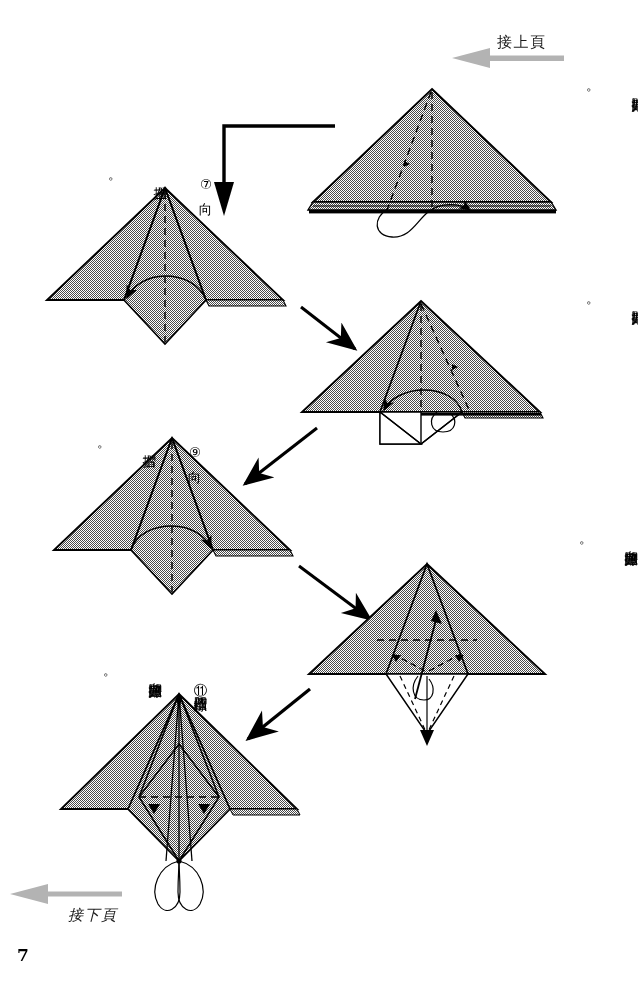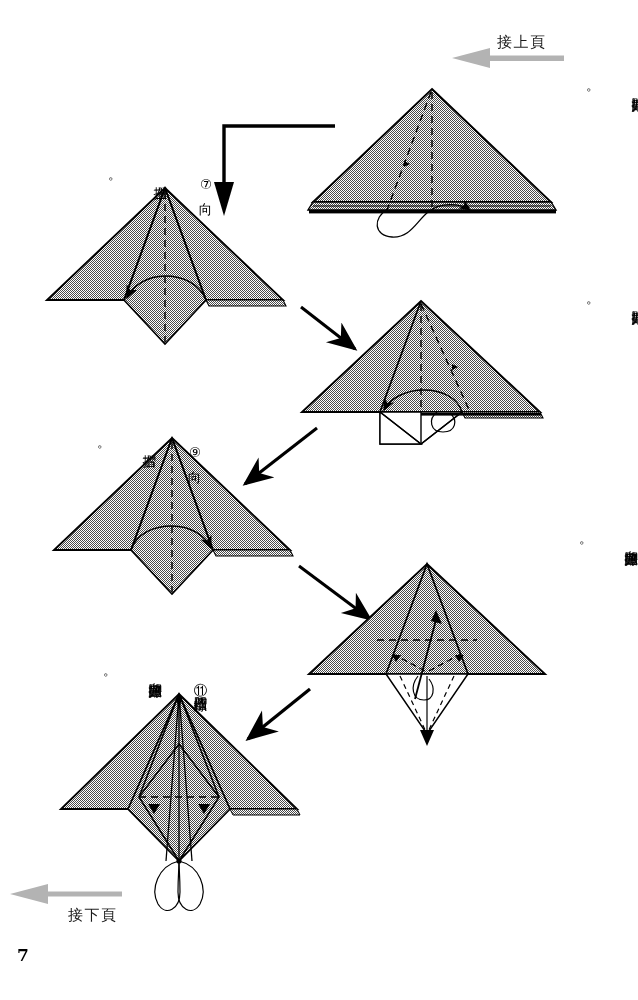--- a/index.html
+++ b/index.html
@@ -275,17 +275,17 @@
     <span class="col">向上掀開摺好</span>
     <span class="col">。</span>
   </div>
 
   <div class="caption" style="left:72px; top:668px; height:140px;">
     <span class="col">⑪依凹凸摺線</span>
     <span class="col">向上掀開摺好</span>
     <span class="col">。</span>
   </div>
 
-  <div class="cont-label" style="left:68px; top:902px;">接下頁</div>
+  <div class="cont-label" style="left:68px; top:902px;font-style:italic;">接下頁</div>
 
   <div class="page-number" style="left:17px; top:941px;">7</div>
 
 </div>
 
 </body></html>

